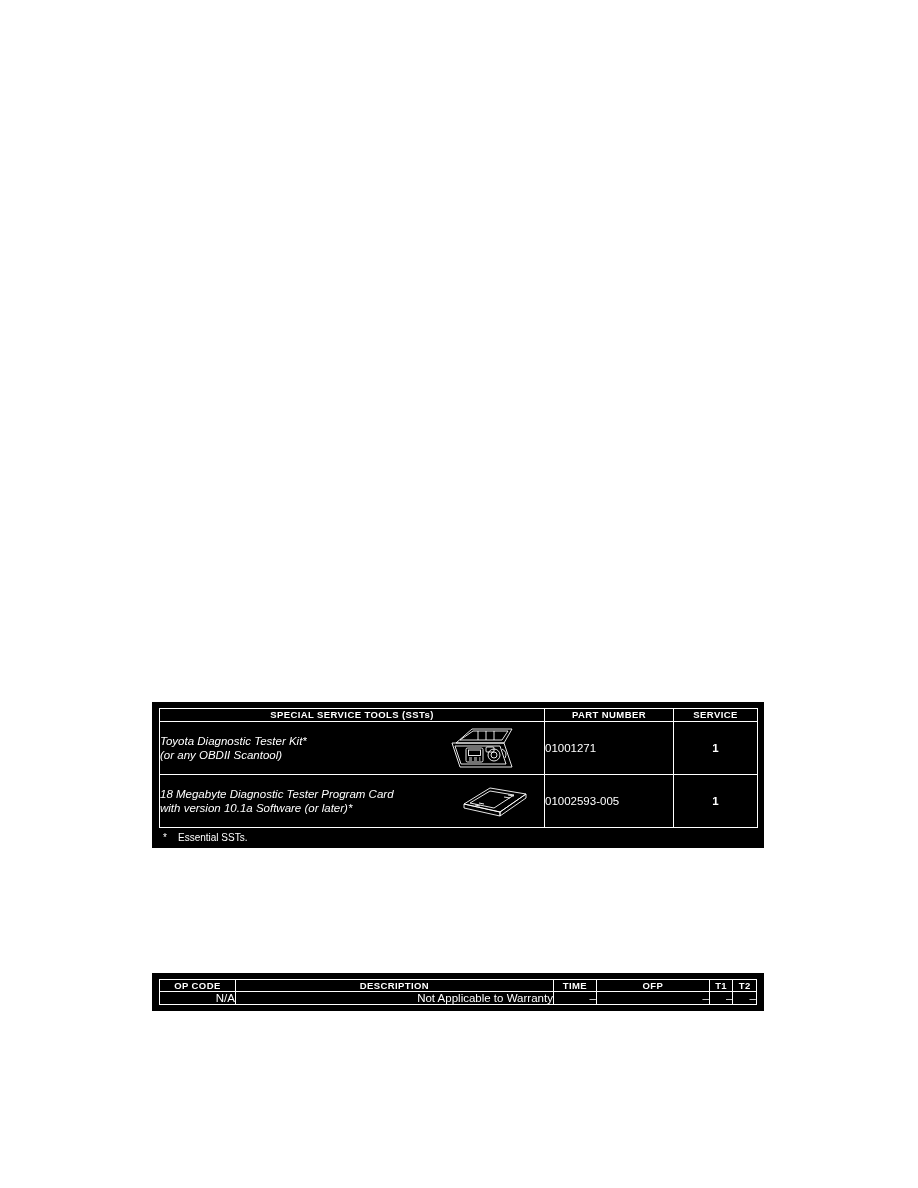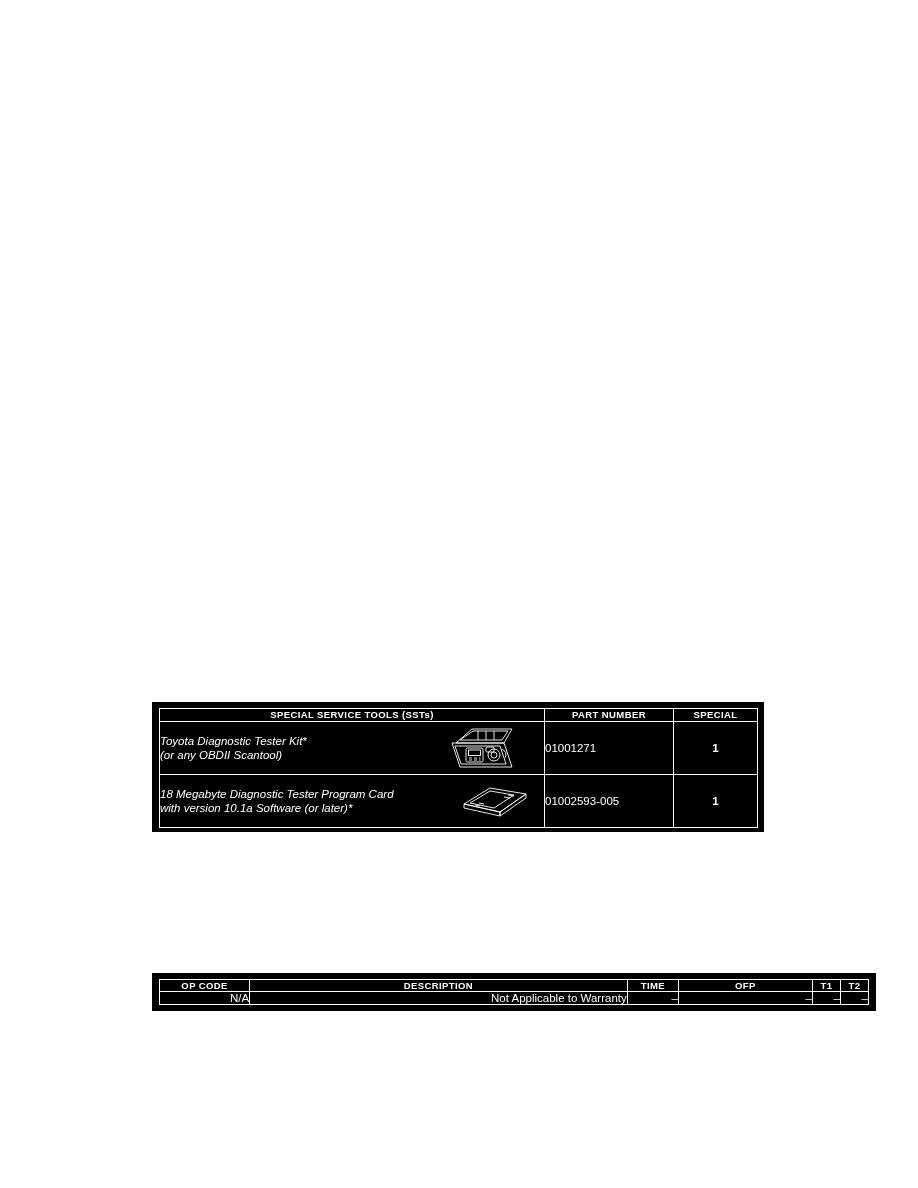--- a/index.html
+++ b/index.html
@@ -88,21 +88,21 @@
     padding: 4px 0 0 4px;
     line-height: 12px;
     white-space: pre;
   }
 
   
   #warranty-block {
     position: absolute;
     left: 152px;
     top: 973px;
-    width: 724px;
+    width: 612px;
     background: #000000;
     padding: 6px 7px 6px 7px;
     box-sizing: border-box;
   }
   .w-hdr {
     text-align: center;
     font-size: 9.5px;
     font-weight: bold;
     letter-spacing: 0.4px;
     padding: 3px 2px;
@@ -120,21 +120,21 @@
   <table class="doc-table">
     <colgroup>
       <col style="width:385px">
       <col style="width:129px">
       <col style="width:84px">
     </colgroup>
     <thead>
       <tr>
         <th class="hdr-cell">SPECIAL SERVICE TOOLS (SSTs)</th>
         <th class="hdr-cell">PART NUMBER</th>
-        <th class="hdr-cell">SPECIAL</th>
+        <th class="hdr-cell">SERVICE</th>
       </tr>
     </thead>
     <tbody>
       <tr>
         <td class="desc-cell">
           <span class="txt">Toyota Diagnostic Tester Kit*</span>
           <span class="txt">(or any OBDII Scantool)</span>
           <span class="tool-art">
             <svg viewBox="0 0 96 50" width="96" height="50" fill="none" stroke="#ffffff" stroke-width="0.9">
 
@@ -174,20 +174,21 @@
               <path d="M62 13 L68 14 M66 11 L72 12"></path>
               <path d="M33 21 L38 22 M37 19 L42 20"></path>
             </svg>
           </span>
         </td>
         <td class="num-cell">01002593-005</td>
         <td class="qty-cell">1</td>
       </tr>
     </tbody>
   </table>
+  <div class="footnote">*    Essential SSTs.</div>
 </div>
 
 <div id="warranty-block">
   <table class="doc-table">
     <colgroup>
       <col style="width:74px">
       <col style="width:310px">
       <col style="width:42px">
       <col style="width:110px">
       <col style="width:23px">

